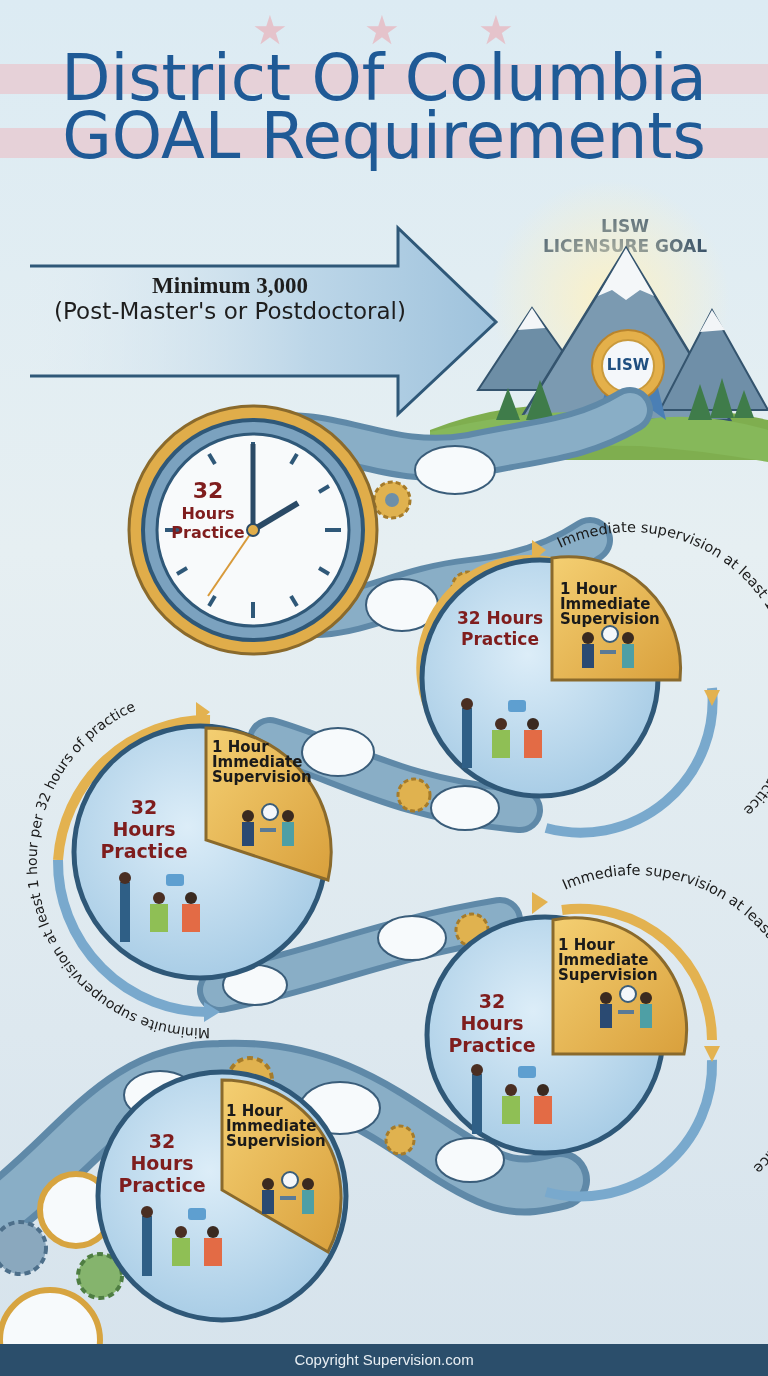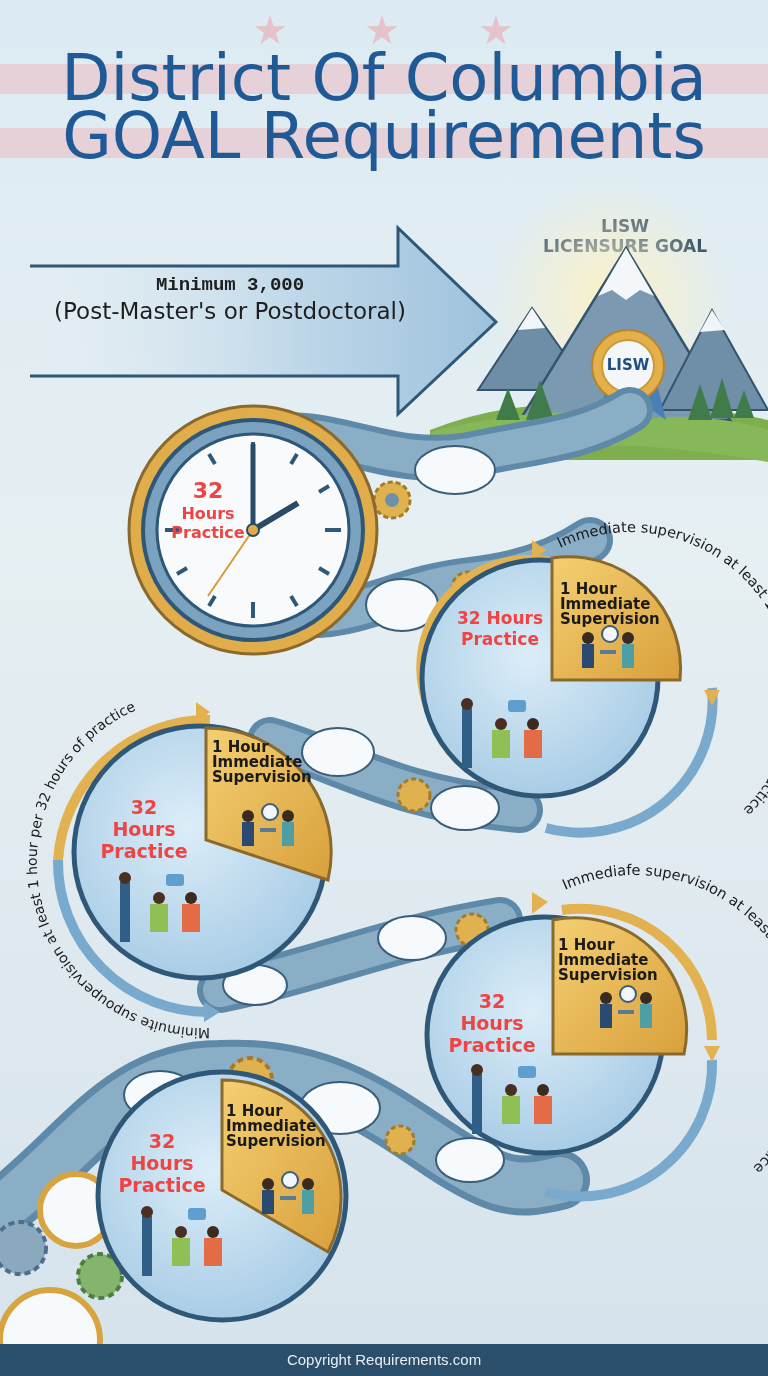--- a/index.html
+++ b/index.html
@@ -15,25 +15,25 @@
   .star { position: absolute; top: 10px; font-size: 40px; color: #e5c3cb; line-height: 1; }
   .title {
     position: absolute; left: 0; width: 768px; text-align: center;
     font-family: "DejaVu Sans", sans-serif; font-weight: normal; color: #1f5a96;
     font-size: 64px; letter-spacing: 0px; line-height: 56px;
   }
   
   .goal-label { position: absolute; left: 520px; top: 216px; width: 210px; text-align: center;
     font-family: "DejaVu Sans", sans-serif; font-weight: bold; font-size: 17px; color: #24415e; line-height: 20px; }
   .arrow-text { position: absolute; left: 40px; top: 272px; width: 380px; text-align: center; color: #1e1e1e; }
-  .arrow-text .l1 { font-family: Liberation Mono, monospace; font-weight: bold; font-size: 19px; line-height: 27px; }
+  .arrow-text .l1 { font-family: Liberation Serif, serif; font-weight: bold; font-size: 23px; line-height: 27px; }
   .arrow-text .l2 { font-family: "DejaVu Sans", sans-serif; font-size: 23px; line-height: 24px; }
   
   .pie-main { position: absolute; text-align: center; font-family: "DejaVu Sans", sans-serif; font-weight: bold;
-    color: #ef4444; font-size: 19px; line-height: 22px; }
+    color: #7f1d1d; font-size: 19px; line-height: 22px; }
   .pie-slice { position: absolute; font-family: "DejaVu Sans", sans-serif; font-weight: bold; color: #1a1a1a;
     font-size: 15px; line-height: 15px; }
   .footer { position: absolute; left: 0; top: 1344px; width: 768px; height: 32px; background: #2b4e6b;
     color: #e8eef3; text-align: center; font-size: 15px; line-height: 32px; }
 </style>
 </head>
 <body>
 
 <div class="stripe" style="top:64px;"></div>
 <div class="stripe" style="top:128px;"></div>
@@ -334,13 +334,13 @@
   <div>32</div>
   <div>Hours</div>
   <div>Practice</div>
 </div>
 <div class="pie-slice" style="left:226px;top:1104px;">
   <div>1 Hour</div>
   <div>Immediate</div>
   <div>Supervision</div>
 </div>
 
-<div class="footer">Copyright Requirements.com</div>
+<div class="footer">Copyright Supervision.com</div>
 
 </body></html>

